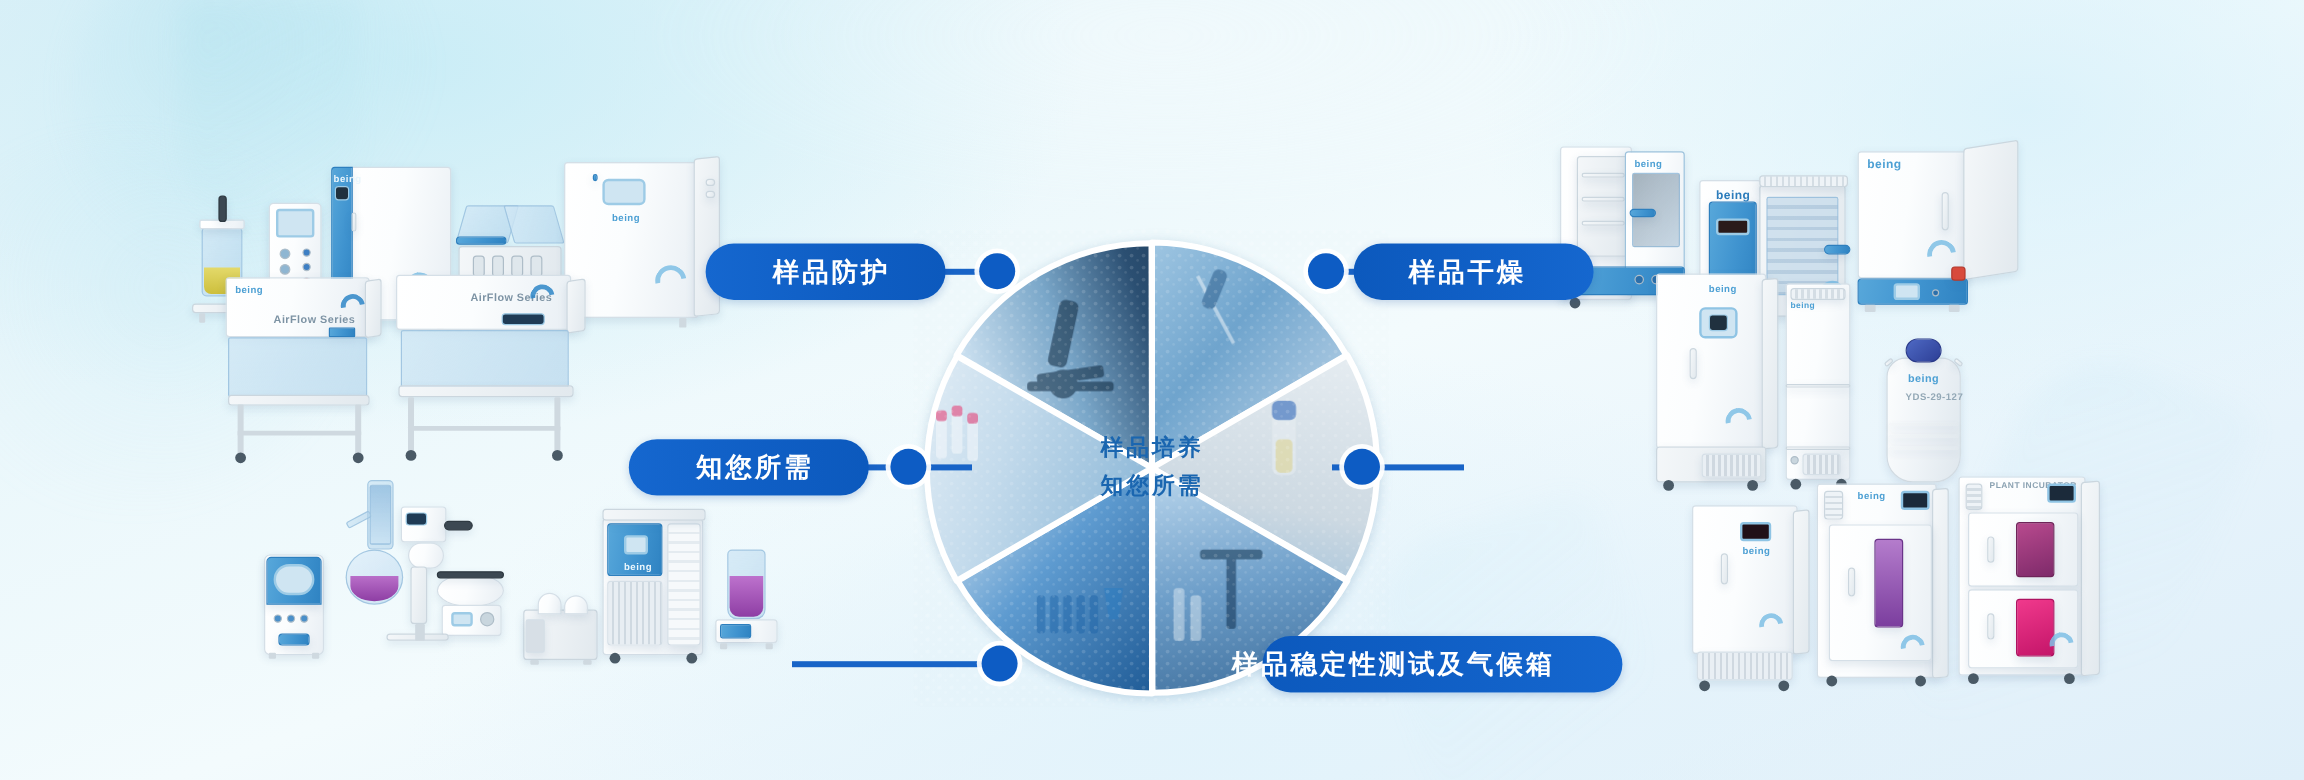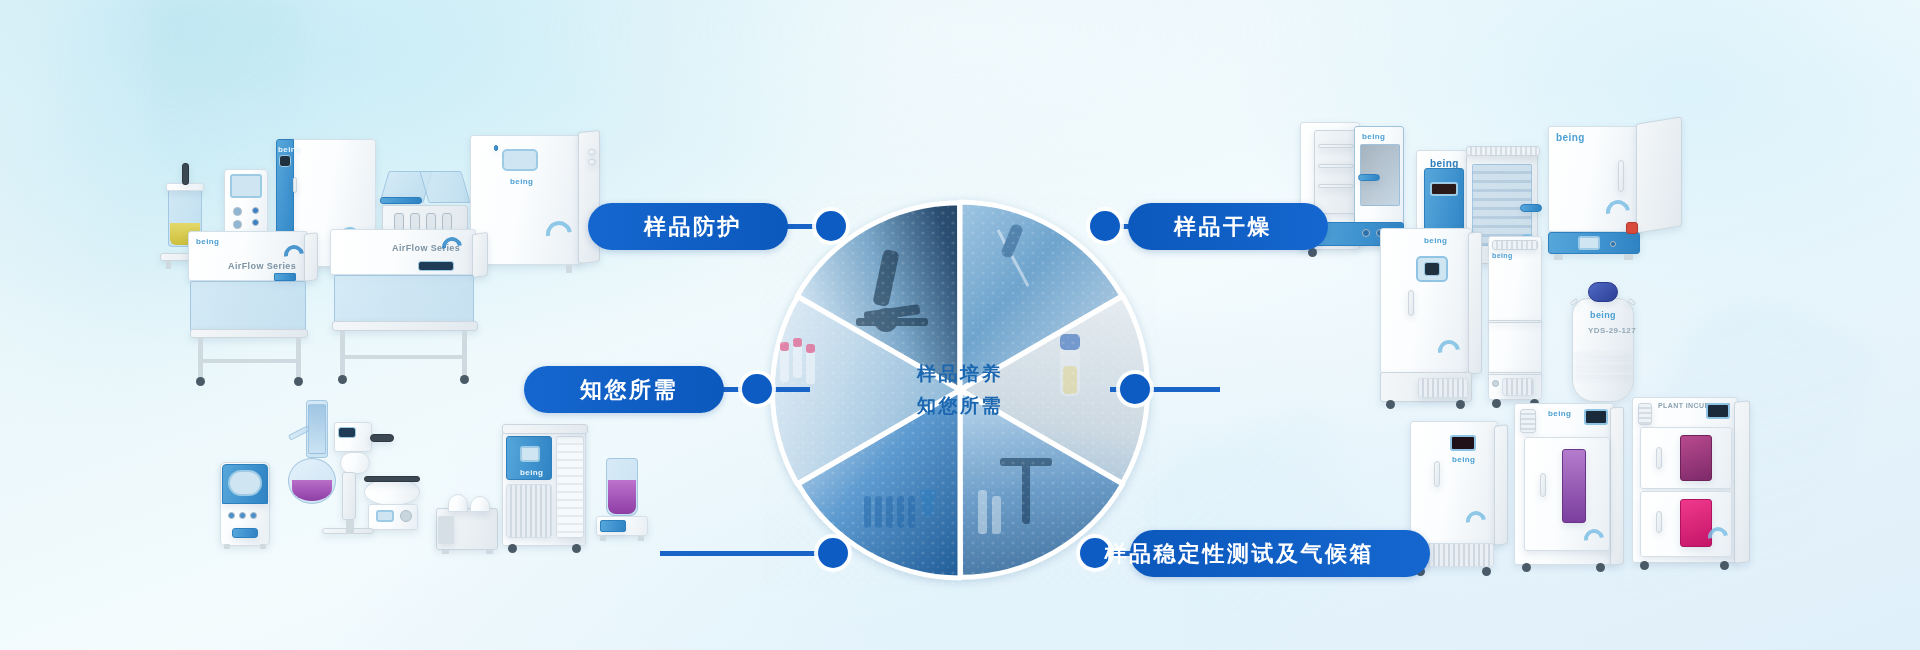--- a/index.html
+++ b/index.html
@@ -548,17 +548,17 @@
   </div>
 
   <div class="connector" style="left:1110px;top:387px;width:110px;"></div>
   <div class="dot" style="left:1120px;top:374px;"></div>
 
   <div class="connector" style="left:660px;top:551px;width:180px;"></div>
   <div class="dot" style="left:818px;top:538px;"></div>
 
   <div class="connector" style="left:1086px;top:551px;width:160px;"></div>
   <div class="dot" style="left:1080px;top:538px;"></div>
-  <div class="pill right" style="left:1130px;top:530px;width:300px;">
+  <div class="pill right" style="left:1052px;top:530px;width:300px;">
     <span>样品稳定性测试及气候箱</span>
   </div>
 
 </div>
 
 </body></html>

